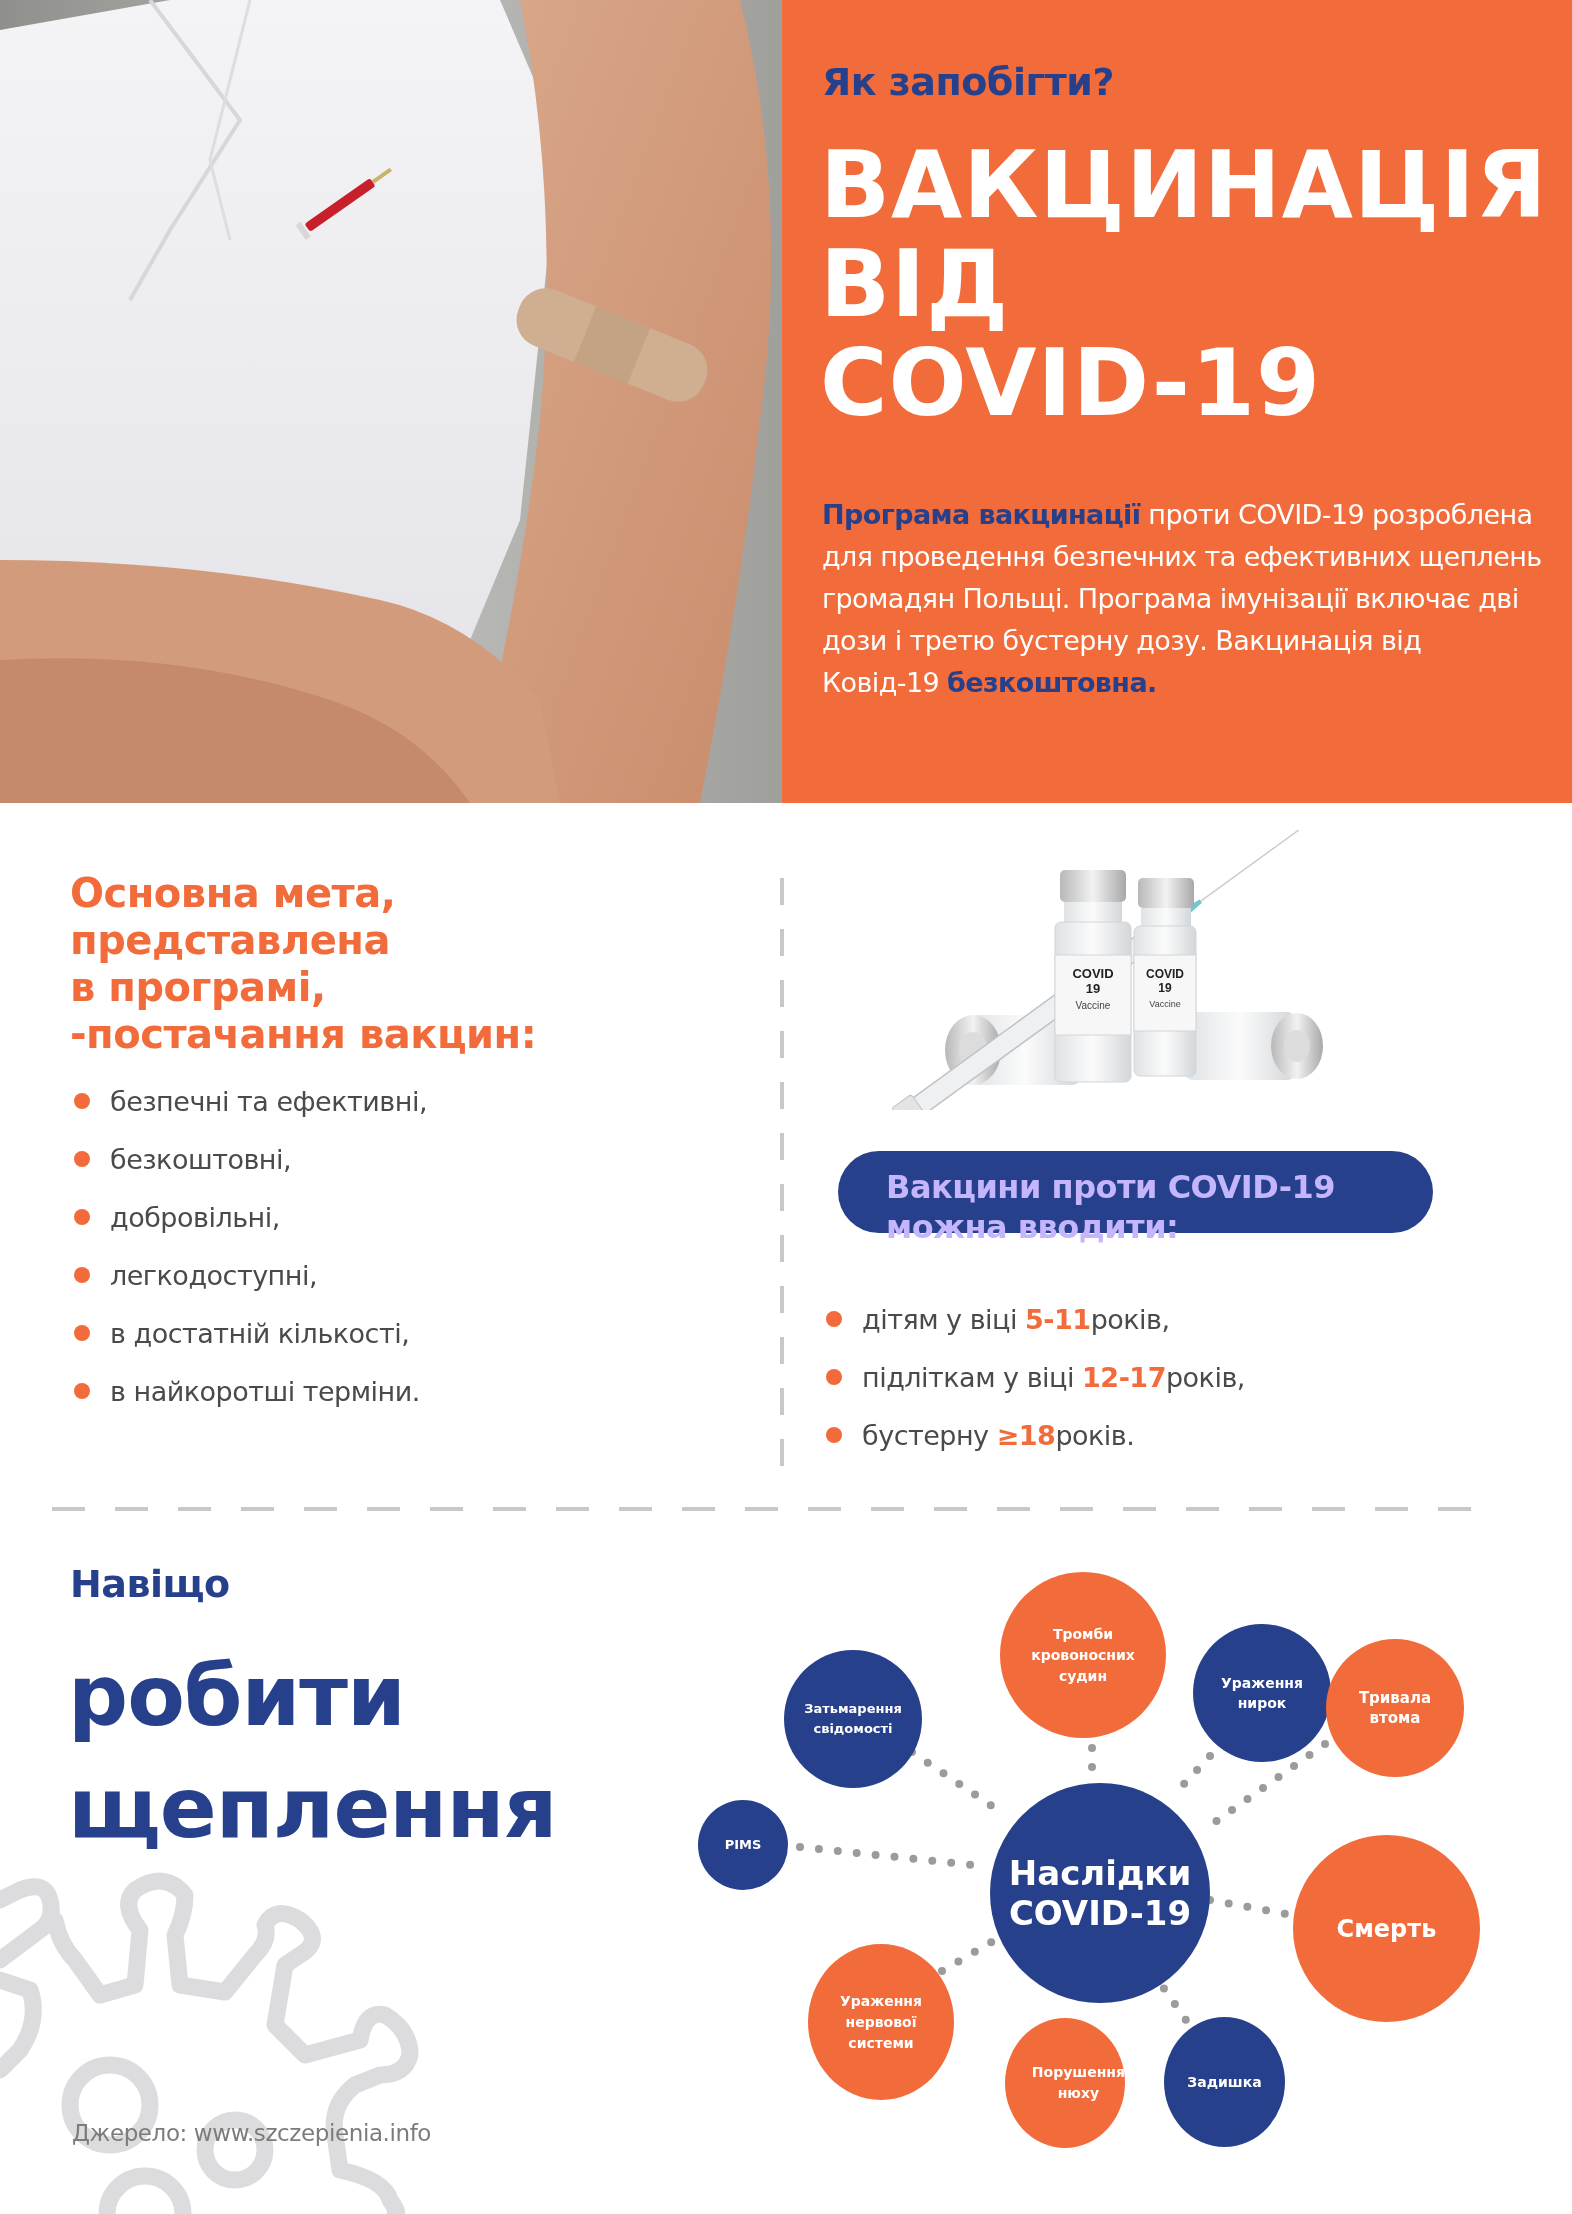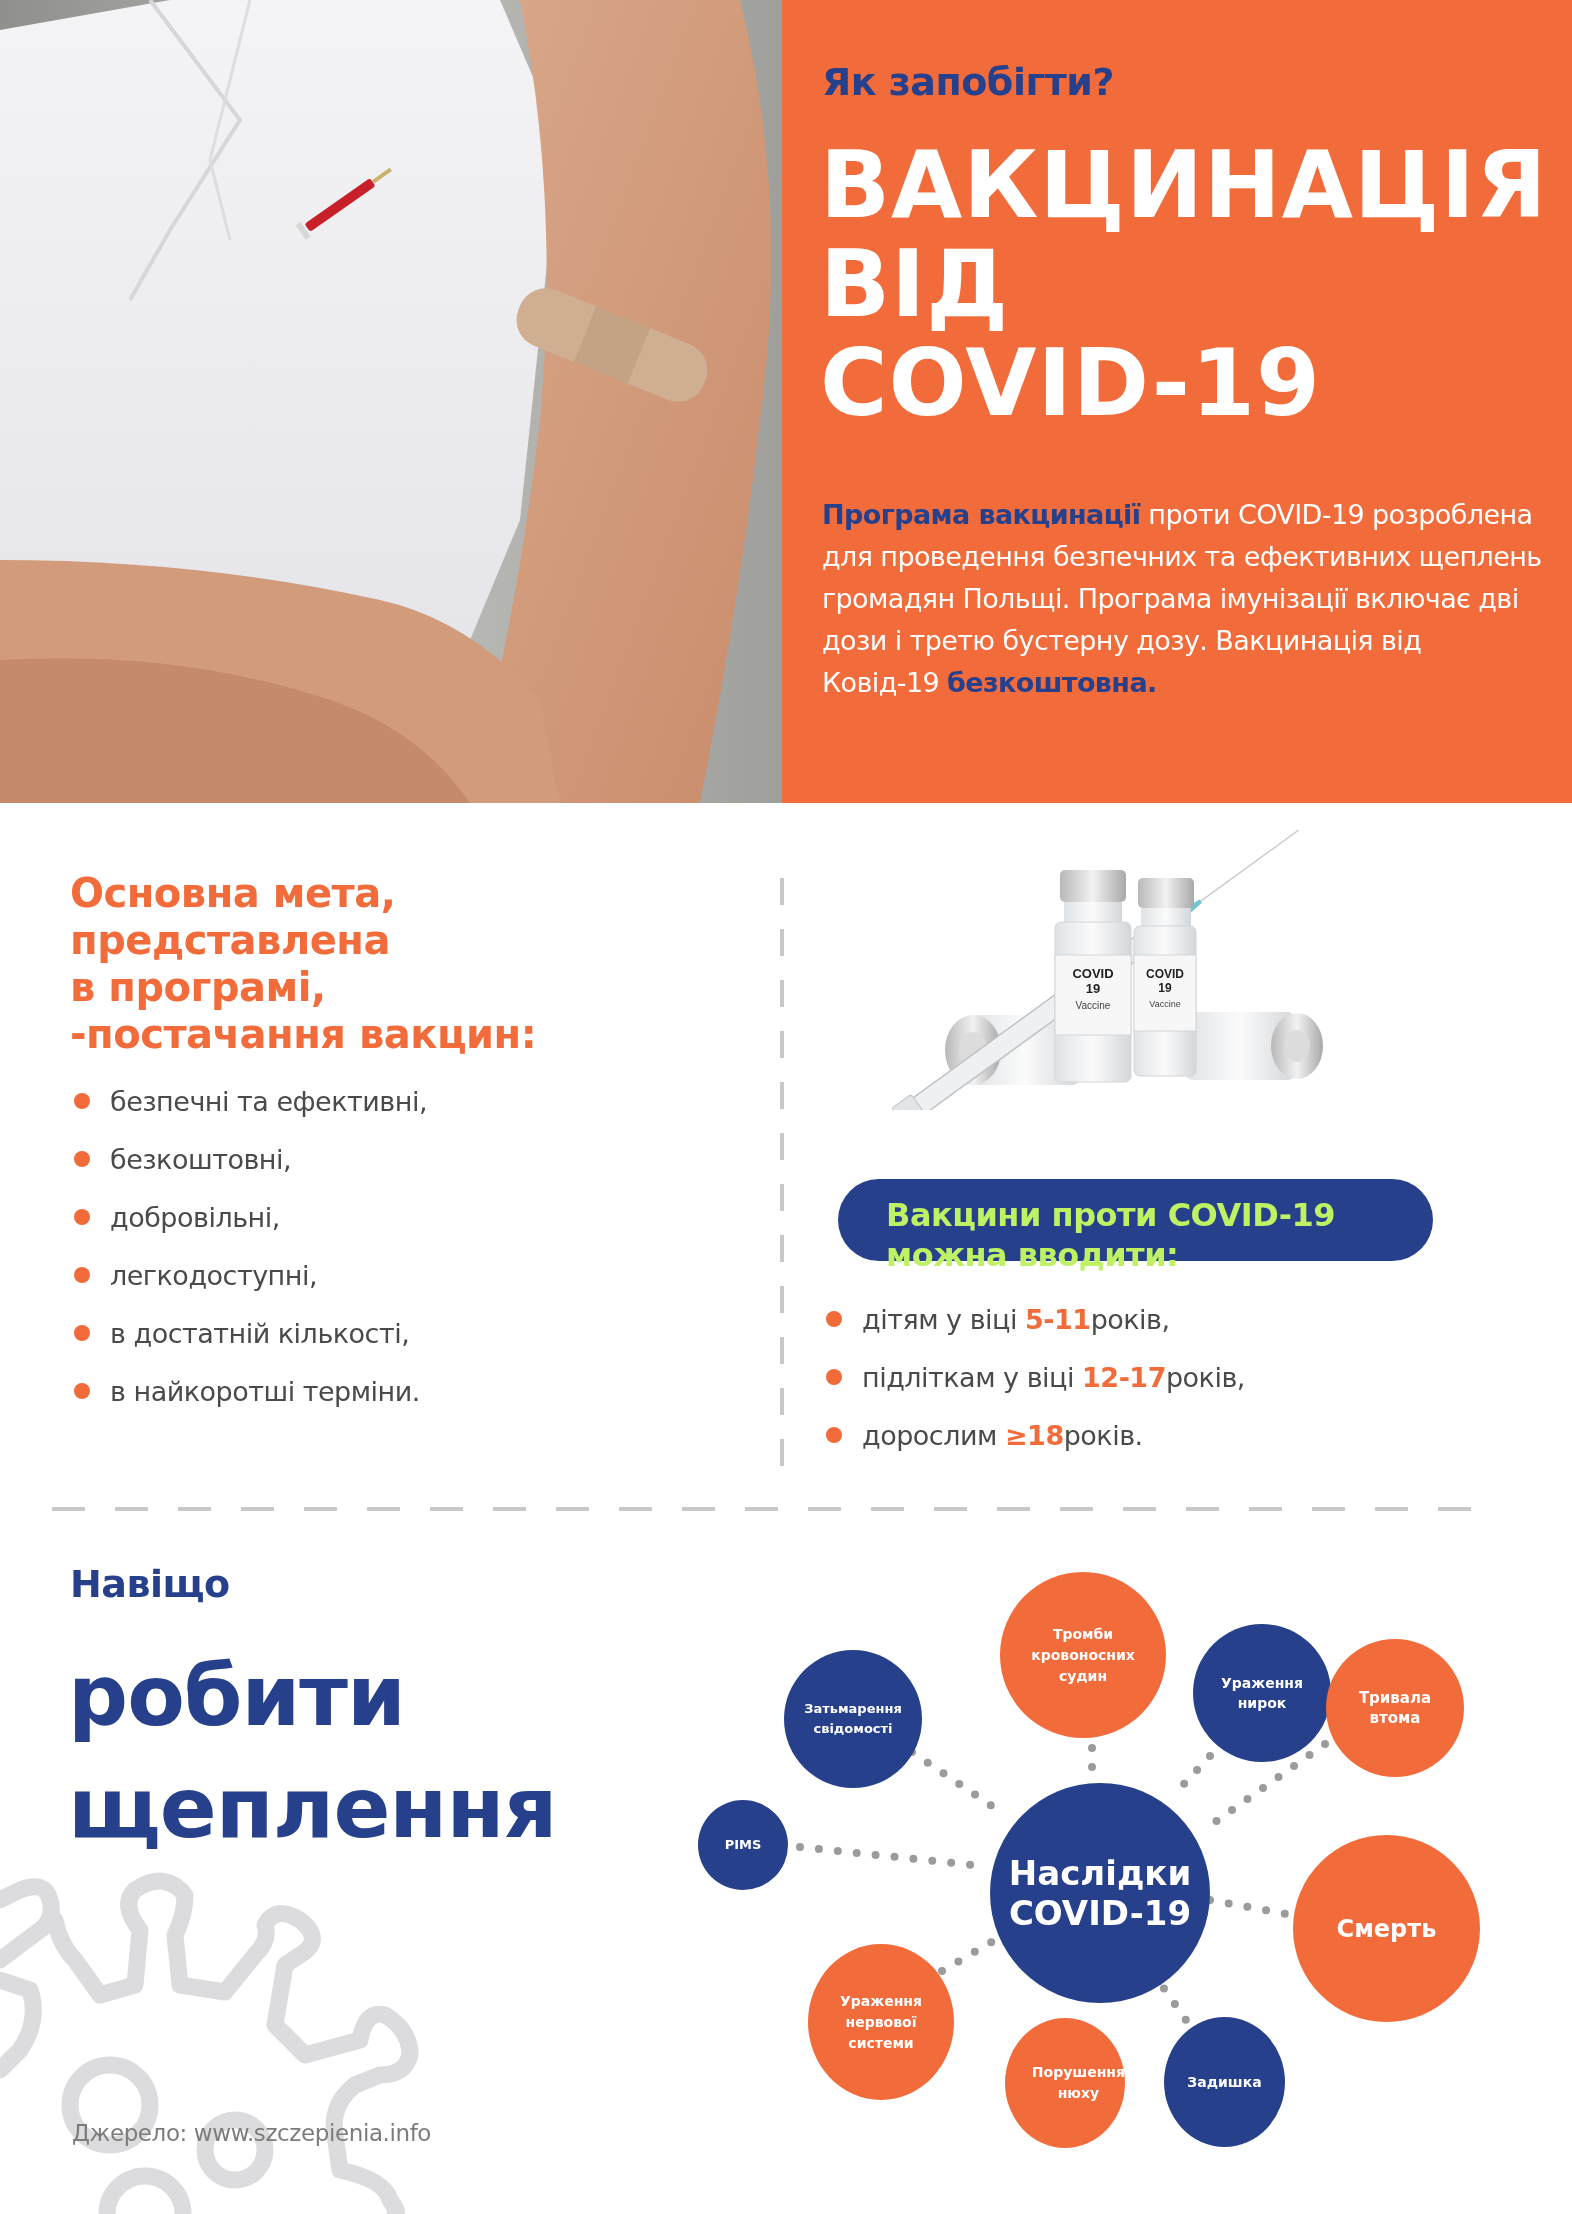--- a/index.html
+++ b/index.html
@@ -51,24 +51,24 @@
   }
   .h-divider {
     position: absolute; left: 52px; top: 1507px; width: 1446px; height: 4px;
     background: repeating-linear-gradient(90deg, #c8c8c8 0 33px, transparent 33px 63px);
   }
 
   
   .vaccine-art { position: absolute; left: 850px; top: 830px; width: 500px; height: 280px; }
 
   .pill {
-    position: absolute; left: 838px; top: 1179px; width: 595px; height: 82px;
+    position: absolute; left: 838px; top: 1151px; width: 595px; height: 82px;
     background: #27408B; border-radius: 55px;
     padding: 16px 0 0 48px;
-    font: bold 32px/40px "DejaVu Sans", sans-serif; color: #bef264; letter-spacing: -0.5px;
+    font: bold 32px/40px "DejaVu Sans", sans-serif; color: #c4b5fd; letter-spacing: -0.5px;
   }
   .pill span { display: block; }
 
   
   .why-small {
     position: absolute; left: 70px; top: 1562px;
     font: bold 38px "DejaVu Sans", sans-serif; color: #27408B; letter-spacing: -0.5px;
   }
   .why-big {
     position: absolute; left: 68px; top: 1640px;
@@ -223,21 +223,21 @@
 </svg>
 
 <div class="pill">
   <span>Вакцини проти COVID-19</span>
   <span>можна вводити:</span>
 </div>
 
 <ul class="bullets bullets-right">
   <li><span class="dot"></span><span>дітям у віці </span>&nbsp;<span class="hl">5-11</span><span> років,</span></li>
   <li><span class="dot"></span><span>підліткам у віці </span>&nbsp;<span class="hl">12-17</span><span> років,</span></li>
-  <li><span class="dot"></span><span>дорослим </span>&nbsp;<span class="hl">≥18</span><span> років.</span></li>
+  <li><span class="dot"></span><span>бустерну </span>&nbsp;<span class="hl">≥18</span><span> років.</span></li>
 </ul>
 
 <div class="h-divider"></div>
 
 <svg class="virus-bg" viewBox="0 0 500 354">
   <g fill="none" stroke="#dcdcde" stroke-width="17" stroke-linejoin="round" stroke-linecap="round">
     <path d="M0 210 L20 190 Q40 160 30 130 L0 120"></path>
     <path d="M0 100 Q20 85 40 70 Q55 60 50 40 Q45 20 20 30 L0 40"></path>
     <path d="M55 60 Q60 85 75 100 L100 135 L135 125 L140 70 Q120 45 135 30 Q165 10 185 35 Q185 55 175 75 L180 125 L225 132 L255 95 Q270 80 265 65 Q275 45 300 60 Q325 80 300 95 L285 105 L275 165 L305 195 L360 180 Q365 150 385 155 Q410 170 410 195 Q405 215 380 215 L355 225 Q330 245 335 275 L340 310 Q385 320 390 340 Q400 354 395 354"></path>
     <circle cx="110" cy="245" r="40"></circle>

